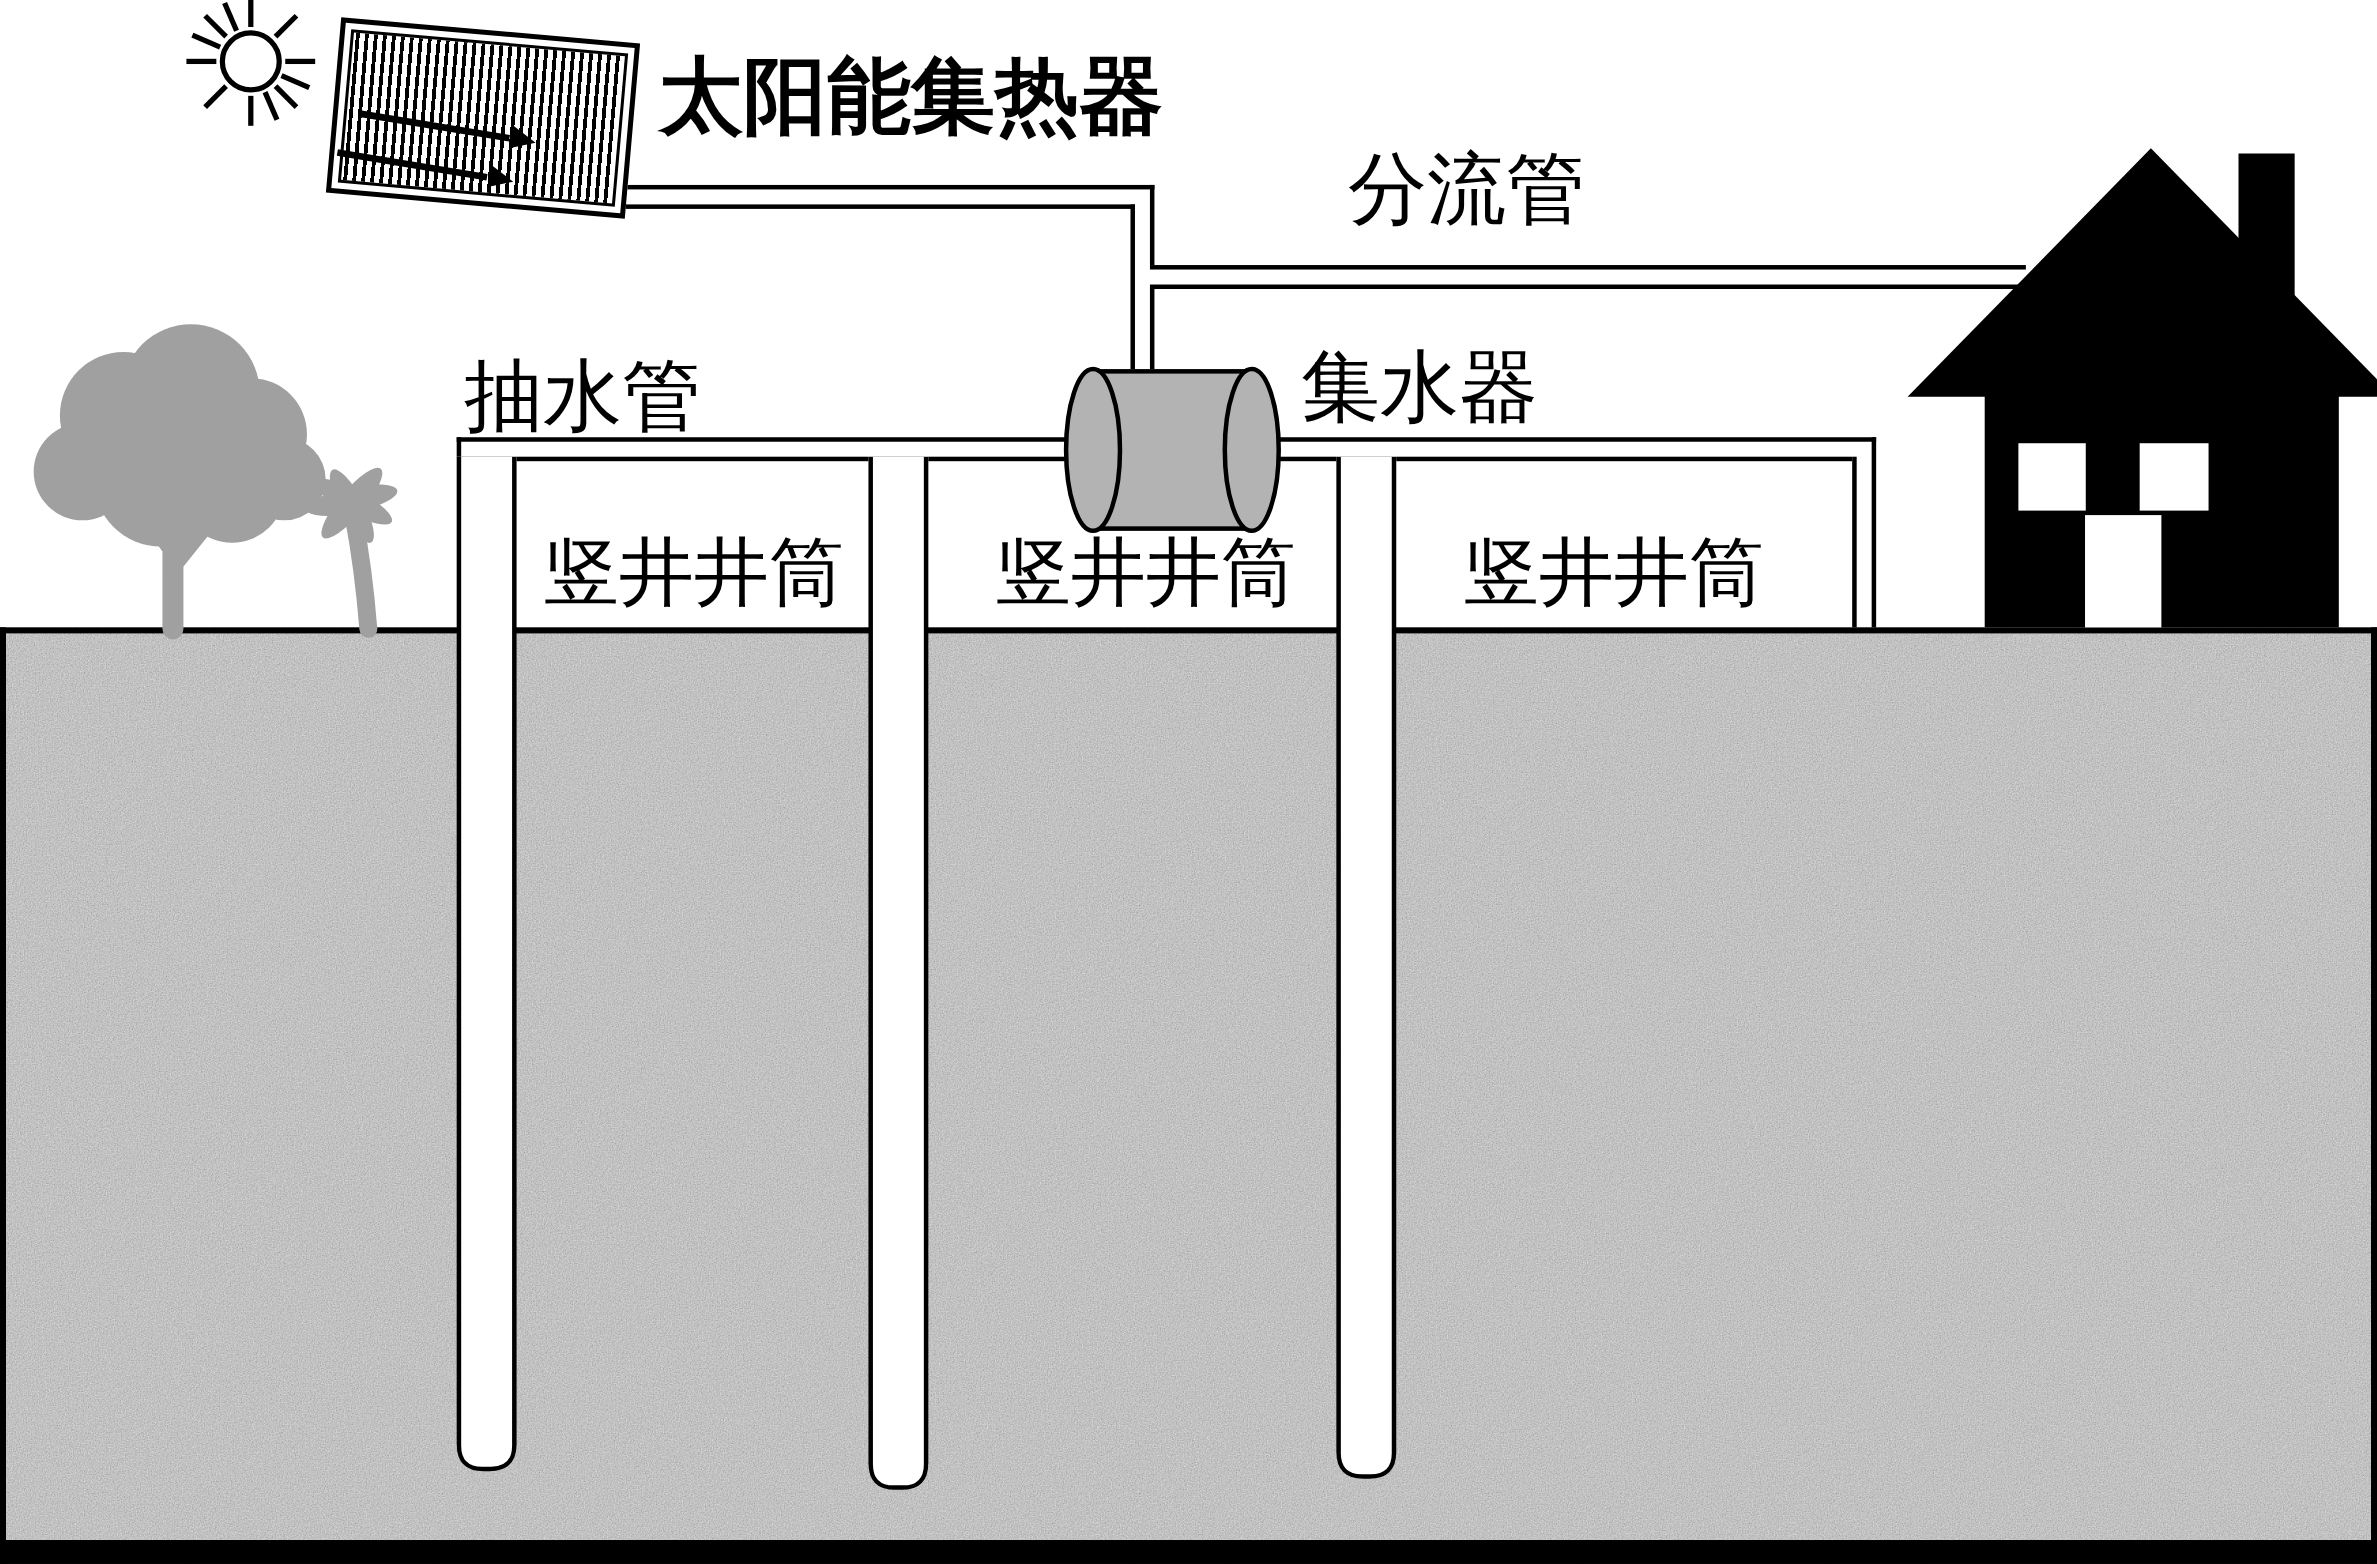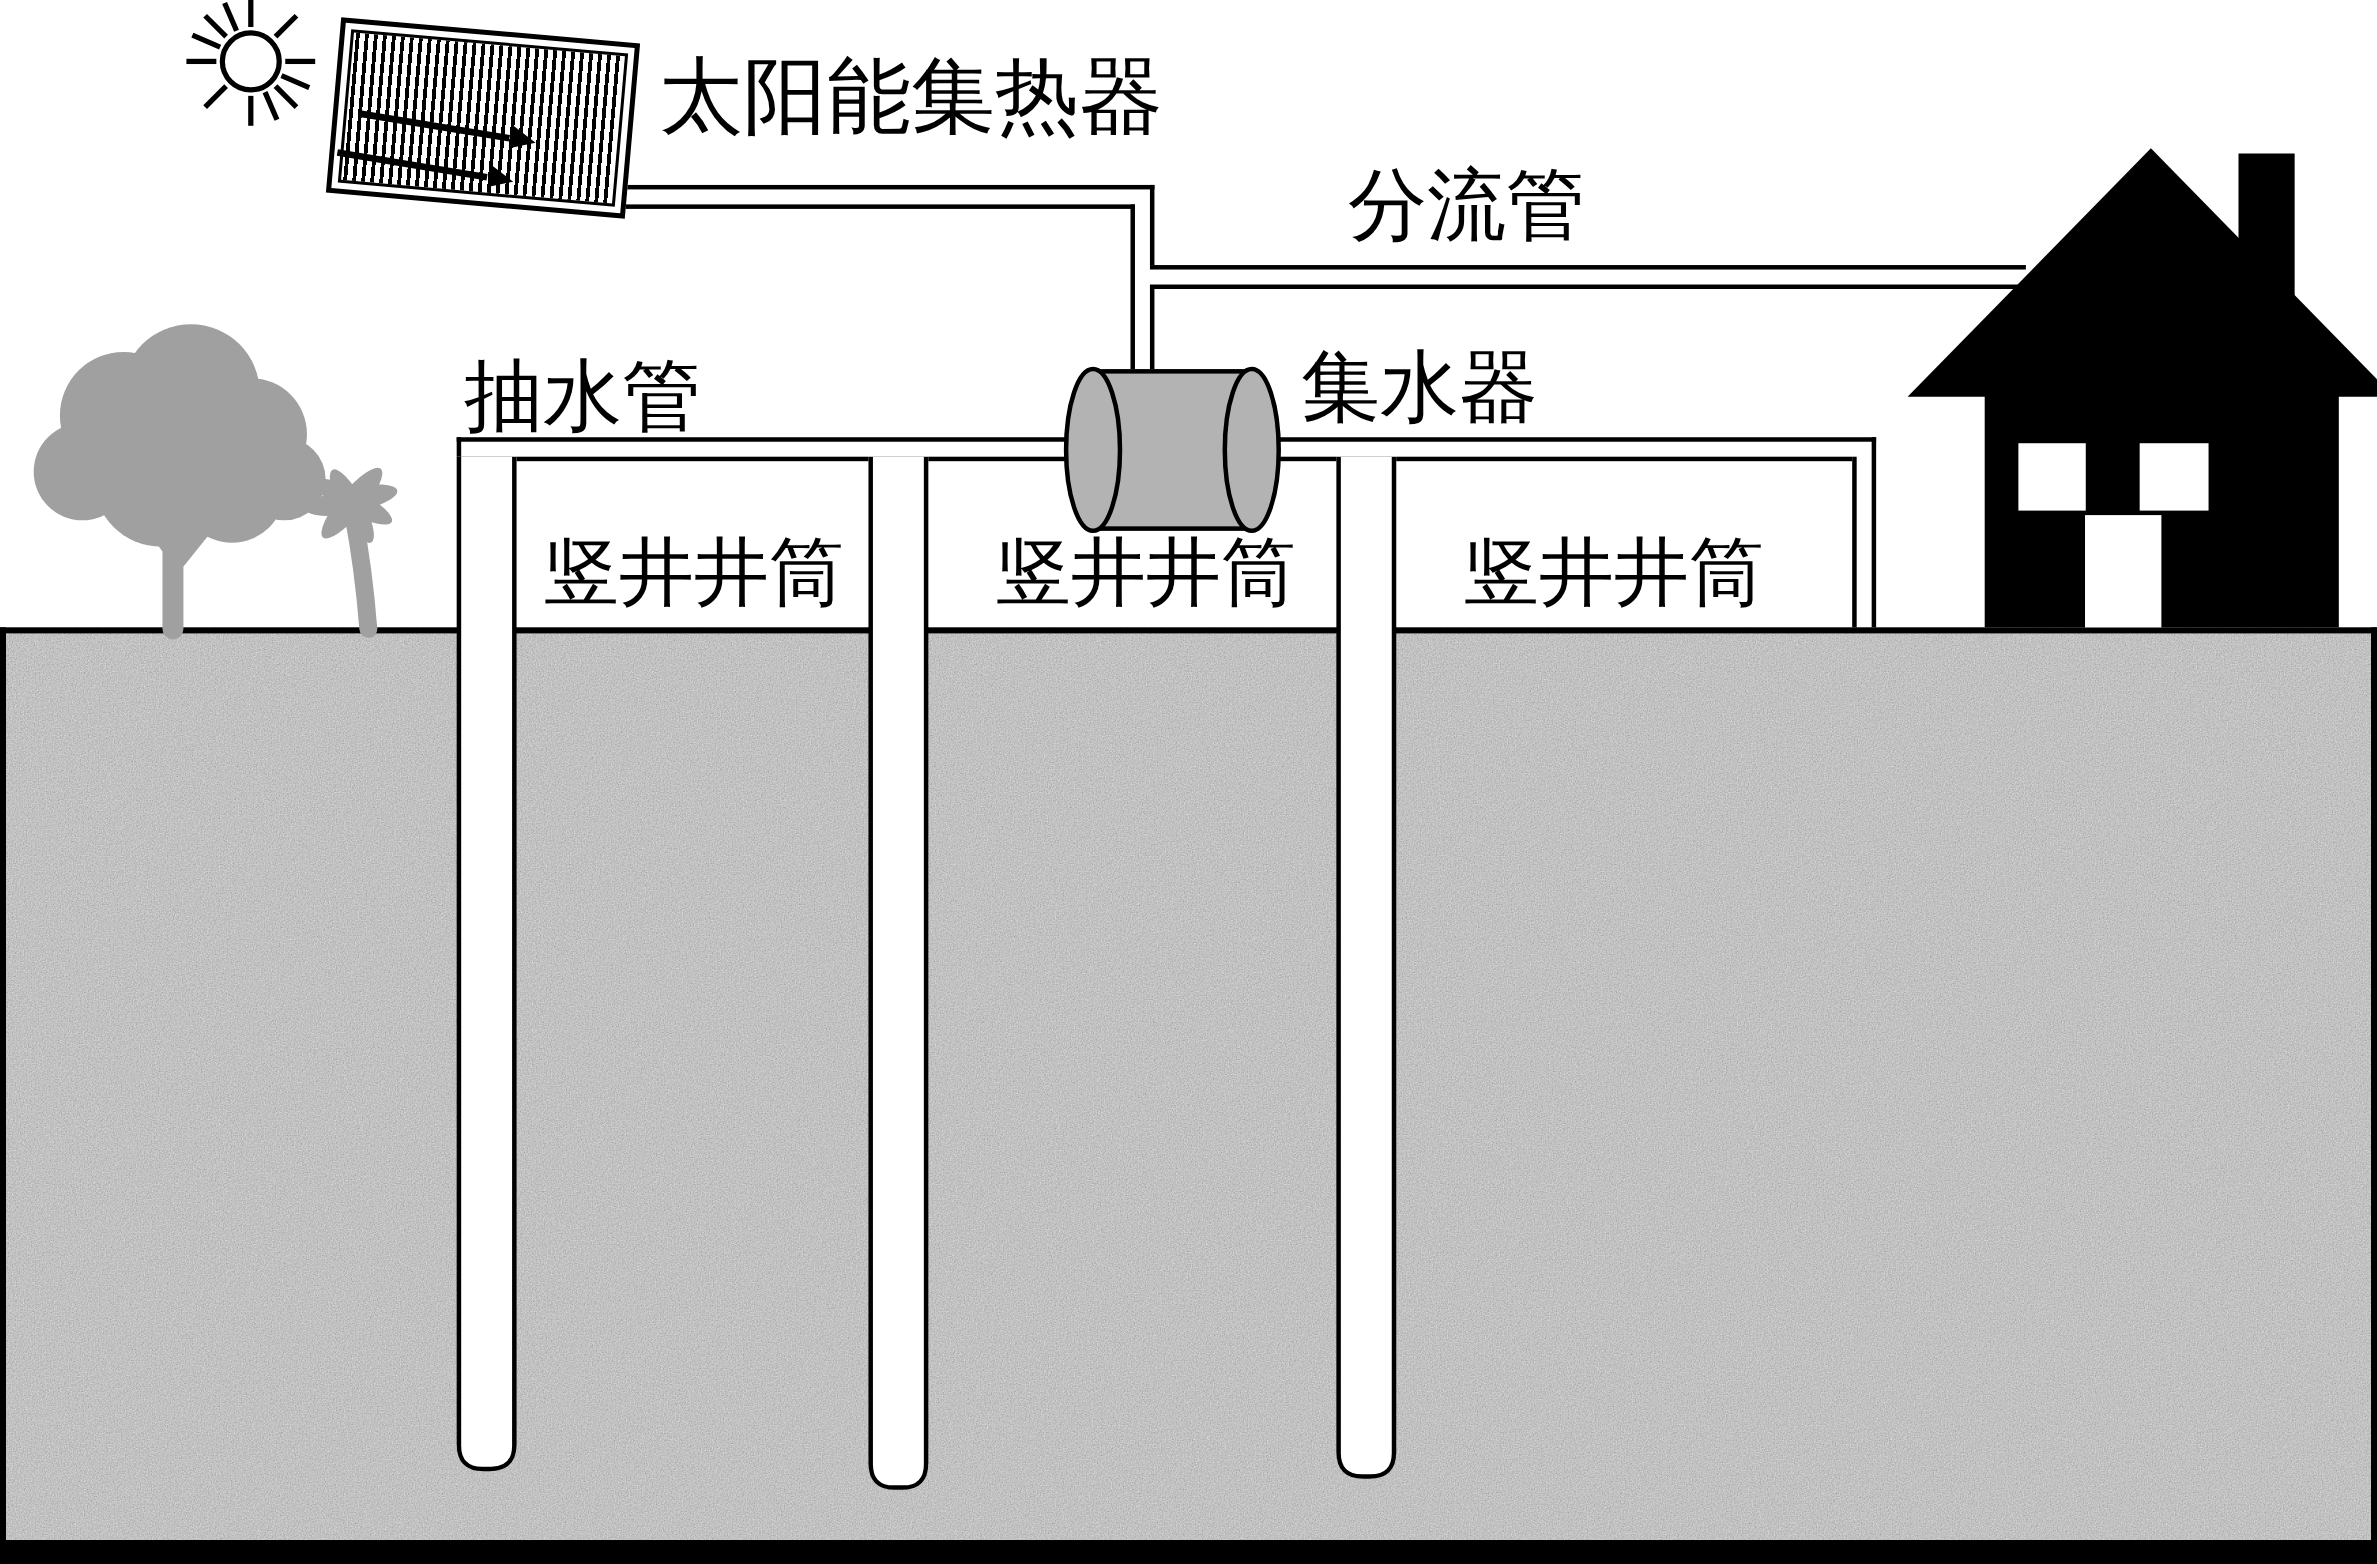--- a/index.html
+++ b/index.html
@@ -13,21 +13,21 @@
     transform:rotate(5deg); transform-origin:center center;
     border:5.2px solid #000; background:#fff; box-sizing:border-box;
     padding:6px; z-index:2;
   }
   .panel .cells {
     width:100%; height:100%; box-sizing:border-box; border:3px solid #000;
     background:repeating-linear-gradient(90deg,#fff 0 2.2px,#000 2.2px 6px,#fff 6px 9px);
   }
   .arrows-overlay { position:absolute; left:285px; top:67px; z-index:3; }
   .lbl { position:absolute; color:#000; white-space:nowrap; z-index:4; line-height:1.05; }
-  .lbl.big   { font-size:84px; }
+  .lbl.big   { font-size:84px;font-weight:bold; }
   .lbl.med   { font-size:79px; }
   .lbl.shaft { font-size:75px;margin-left:26px; }
 </style>
 </head>
 <body>
 
 <div class="stage">
 
   <svg class="main" width="2377" height="1564" viewBox="0 0 3175 2089">
     <defs>
@@ -148,21 +148,21 @@
   </div>
 
   <svg class="arrows-overlay" width="389" height="180" viewBox="0 0 520 240">
     <line x1="100" y1="62" x2="300" y2="95" stroke="#000" stroke-width="9"></line>
     <polygon points="335,101 305,78 301,108" fill="#000"></polygon>
     <line x1="70" y1="114" x2="270" y2="147" stroke="#000" stroke-width="9"></line>
     <polygon points="305,153 275,130 271,160" fill="#000"></polygon>
   </svg>
 
   <div class="lbl big" style="left:659px;  top:52px;">太阳能集热器</div>
-  <div class="lbl med" style="left:1348px; top:164px;">分流管</div>
+  <div class="lbl med" style="left:1348px; top:148px;">分流管</div>
   <div class="lbl med" style="left:464px;  top:349px;margin-top:6px;">抽水管</div>
   <div class="lbl med" style="left:1301px; top:346px;">集水器</div>
   <div class="lbl shaft" style="left:518px;  top:533px;">竖井井筒</div>
   <div class="lbl shaft" style="left:970px; top:533px;">竖井井筒</div>
   <div class="lbl shaft" style="left:1438px; top:533px;">竖井井筒</div>
 
 </div>
 
 
 </body></html>

